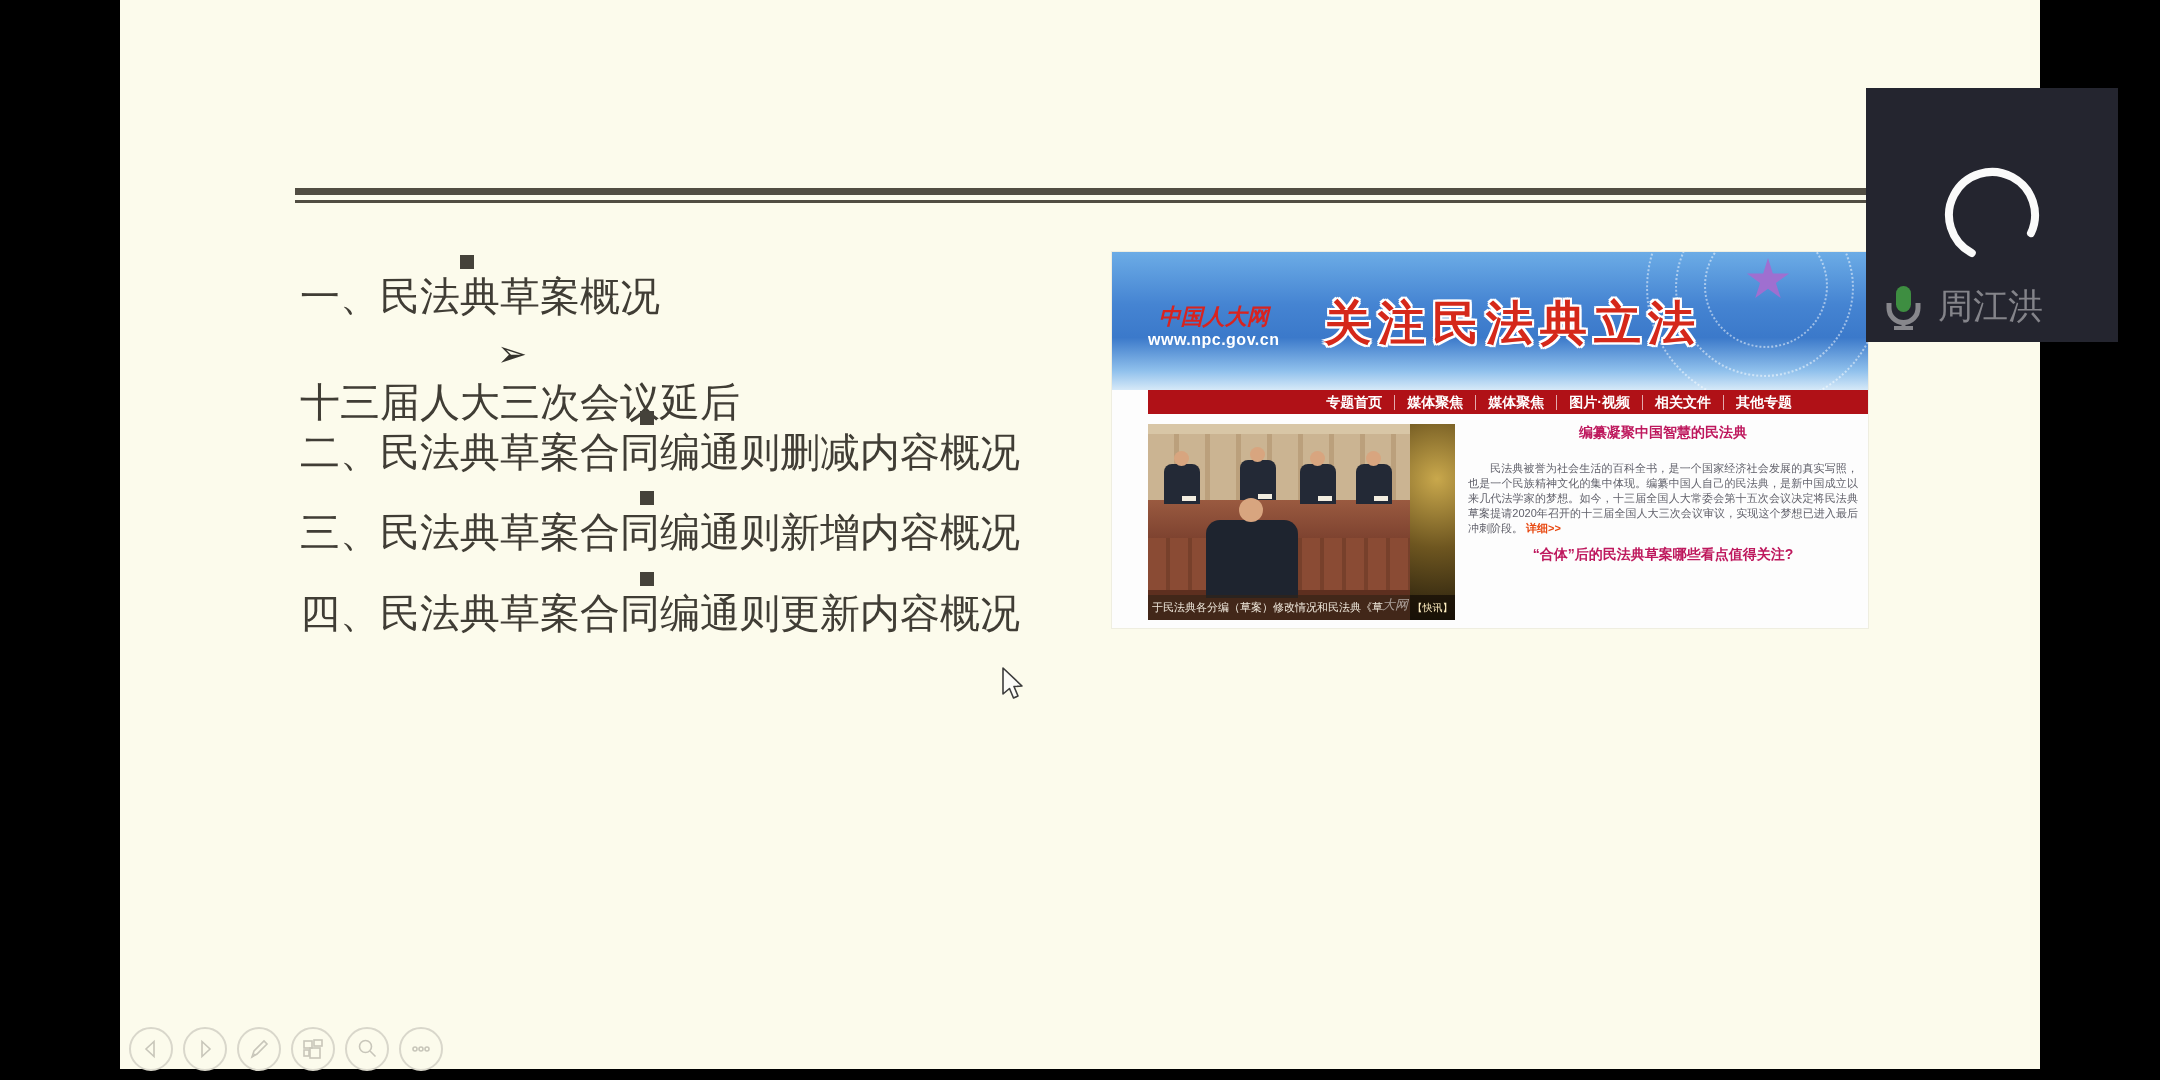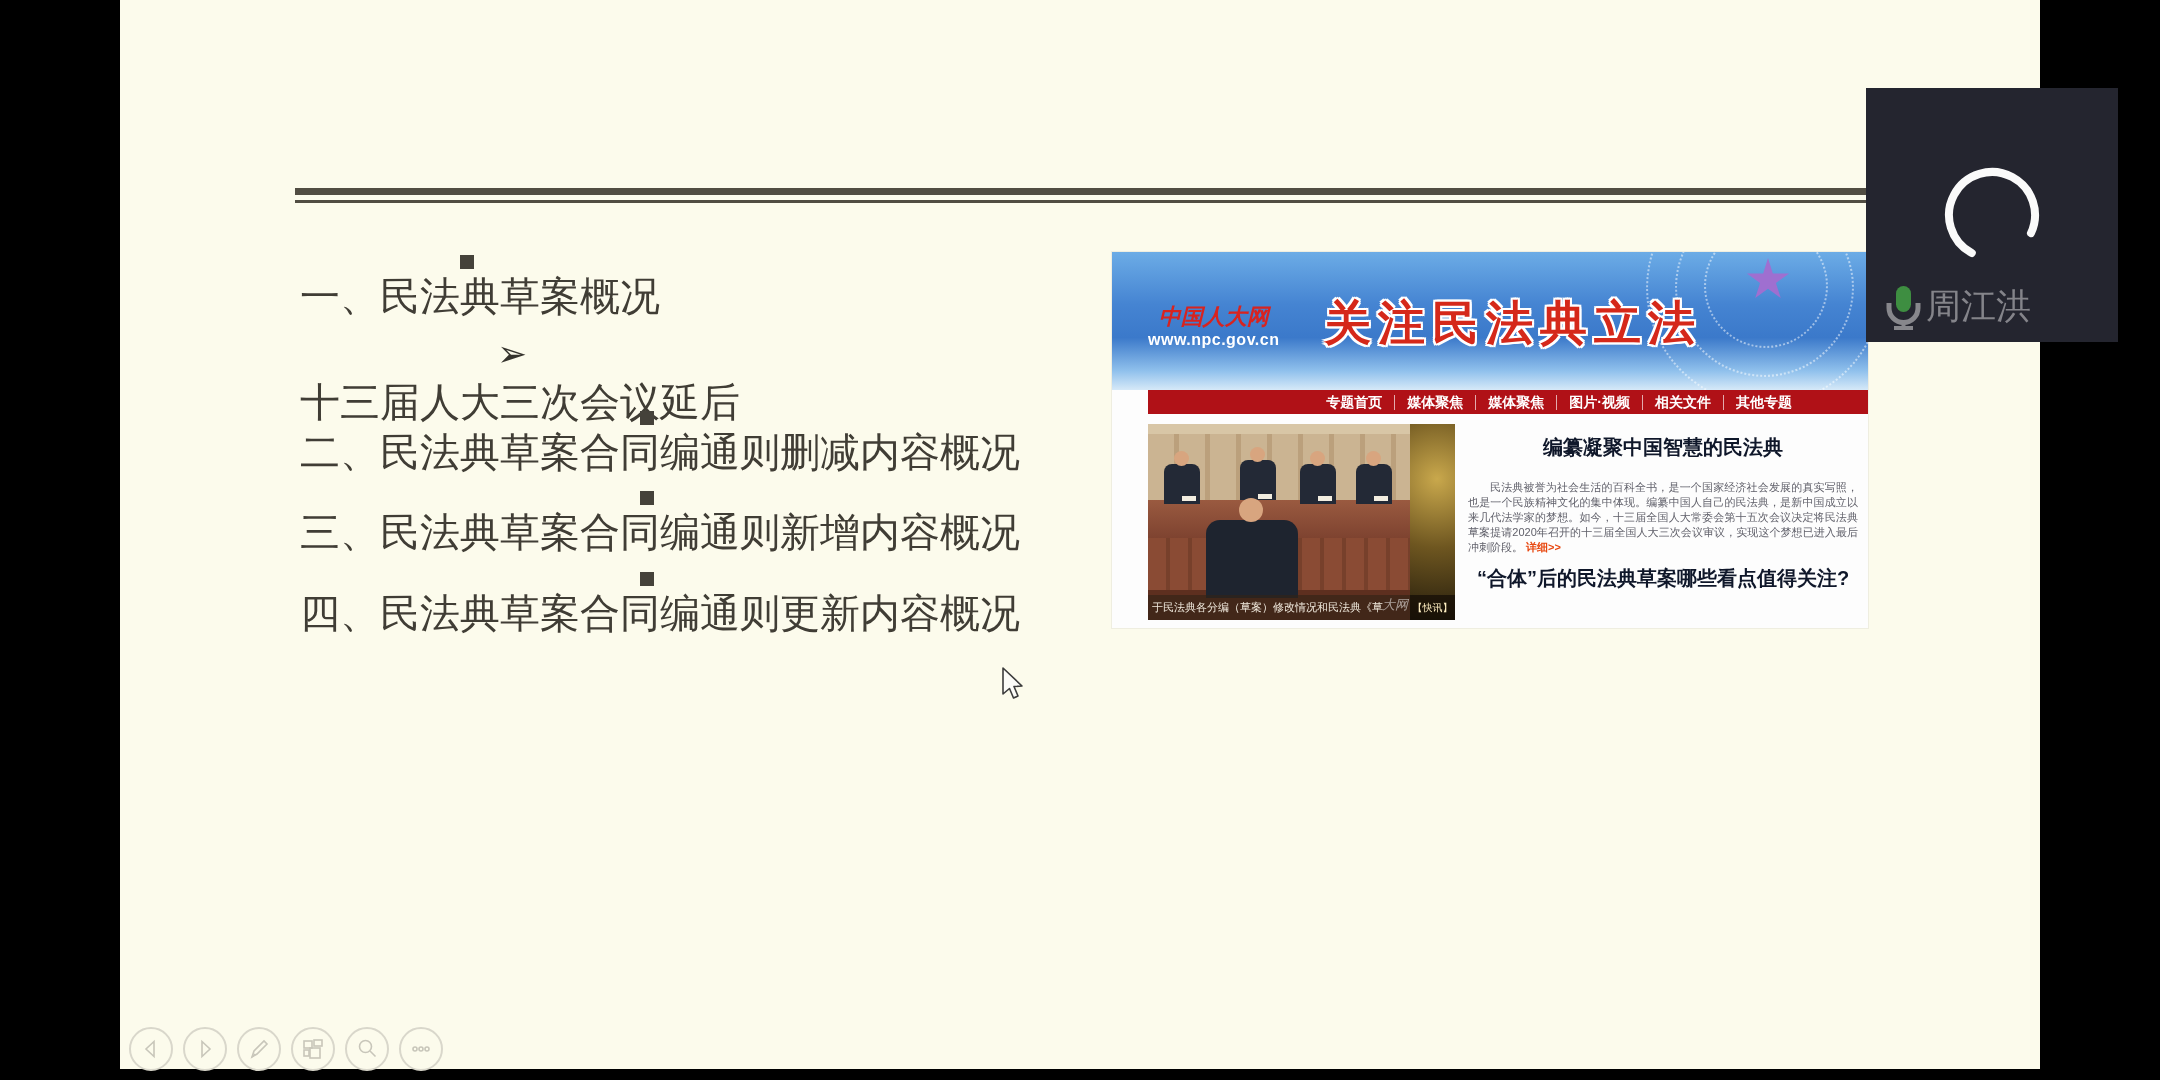--- a/index.html
+++ b/index.html
@@ -60,29 +60,29 @@
   .paper{position:absolute;width:14px;height:5px;background:#F2EDE0;}
   .caption{position:absolute;left:0;right:0;bottom:0;height:25px;background:rgba(50,35,22,.62);
            color:#EFE8DC;font-size:11px;line-height:25px;padding-left:4px;white-space:nowrap;overflow:hidden;}
   .watermark{position:absolute;right:2px;bottom:3px;color:rgba(255,255,255,.55);font-size:13px;font-style:italic;margin-top:7px;}
   .sliver{position:absolute;left:298px;top:10px;width:45px;height:196px;overflow:hidden;
           background:radial-gradient(circle at 60% 28%,#C9A84C 0%,#6E5620 48%,#241C0C 100%);}
   .badge{position:absolute;left:0;right:0;bottom:0;height:25px;background:rgba(20,12,5,.72);
          color:#FFEFC2;font-size:10px;line-height:25px;text-align:center;white-space:nowrap;overflow:hidden;}
 
   .articles{position:absolute;left:356px;top:4px;width:390px;}
-  .headline{color:#0f172a;font-weight:bold;font-size:20px;text-align:center;margin:16px 0 4px;white-space:nowrap;}
+  .headline{color:#be185d;font-weight:bold;font-size:14px;text-align:center;margin:6px 0 4px;white-space:nowrap;}
   .art-body{font-size:11px;color:#60606A;line-height:15px;text-align:justify;text-indent:2em;margin-top:19px;}
   .more{color:#E8470F;font-weight:bold;}
 
   
   .vtile{position:absolute;left:1866px;top:88px;width:252px;height:254px;background:#24252F;z-index:10;}
   .spinner{position:absolute;left:61px;top:62px;}
   .vfooter{position:absolute;left:16px;bottom:12px;display:flex;align-items:center;}
-  .vname{font-size:35px;color:#84848A;margin-left:2px;}
+  .vname{font-size:35px;color:#84848A;margin-left:14px;}
 
   
   .pbar{position:absolute;left:129px;top:1027px;display:flex;gap:10px;z-index:5;}
   .pbtn{width:44px;height:44px;border:2px solid #D9D7CB;border-radius:50%;background:transparent;
         display:flex;align-items:center;justify-content:center;padding:0;}
   .pbtn svg{stroke:#C8C6BA;fill:none;stroke-width:1.6;}
 
   
   .cursor{position:absolute;left:1000px;top:666px;z-index:20;}
 </style>

